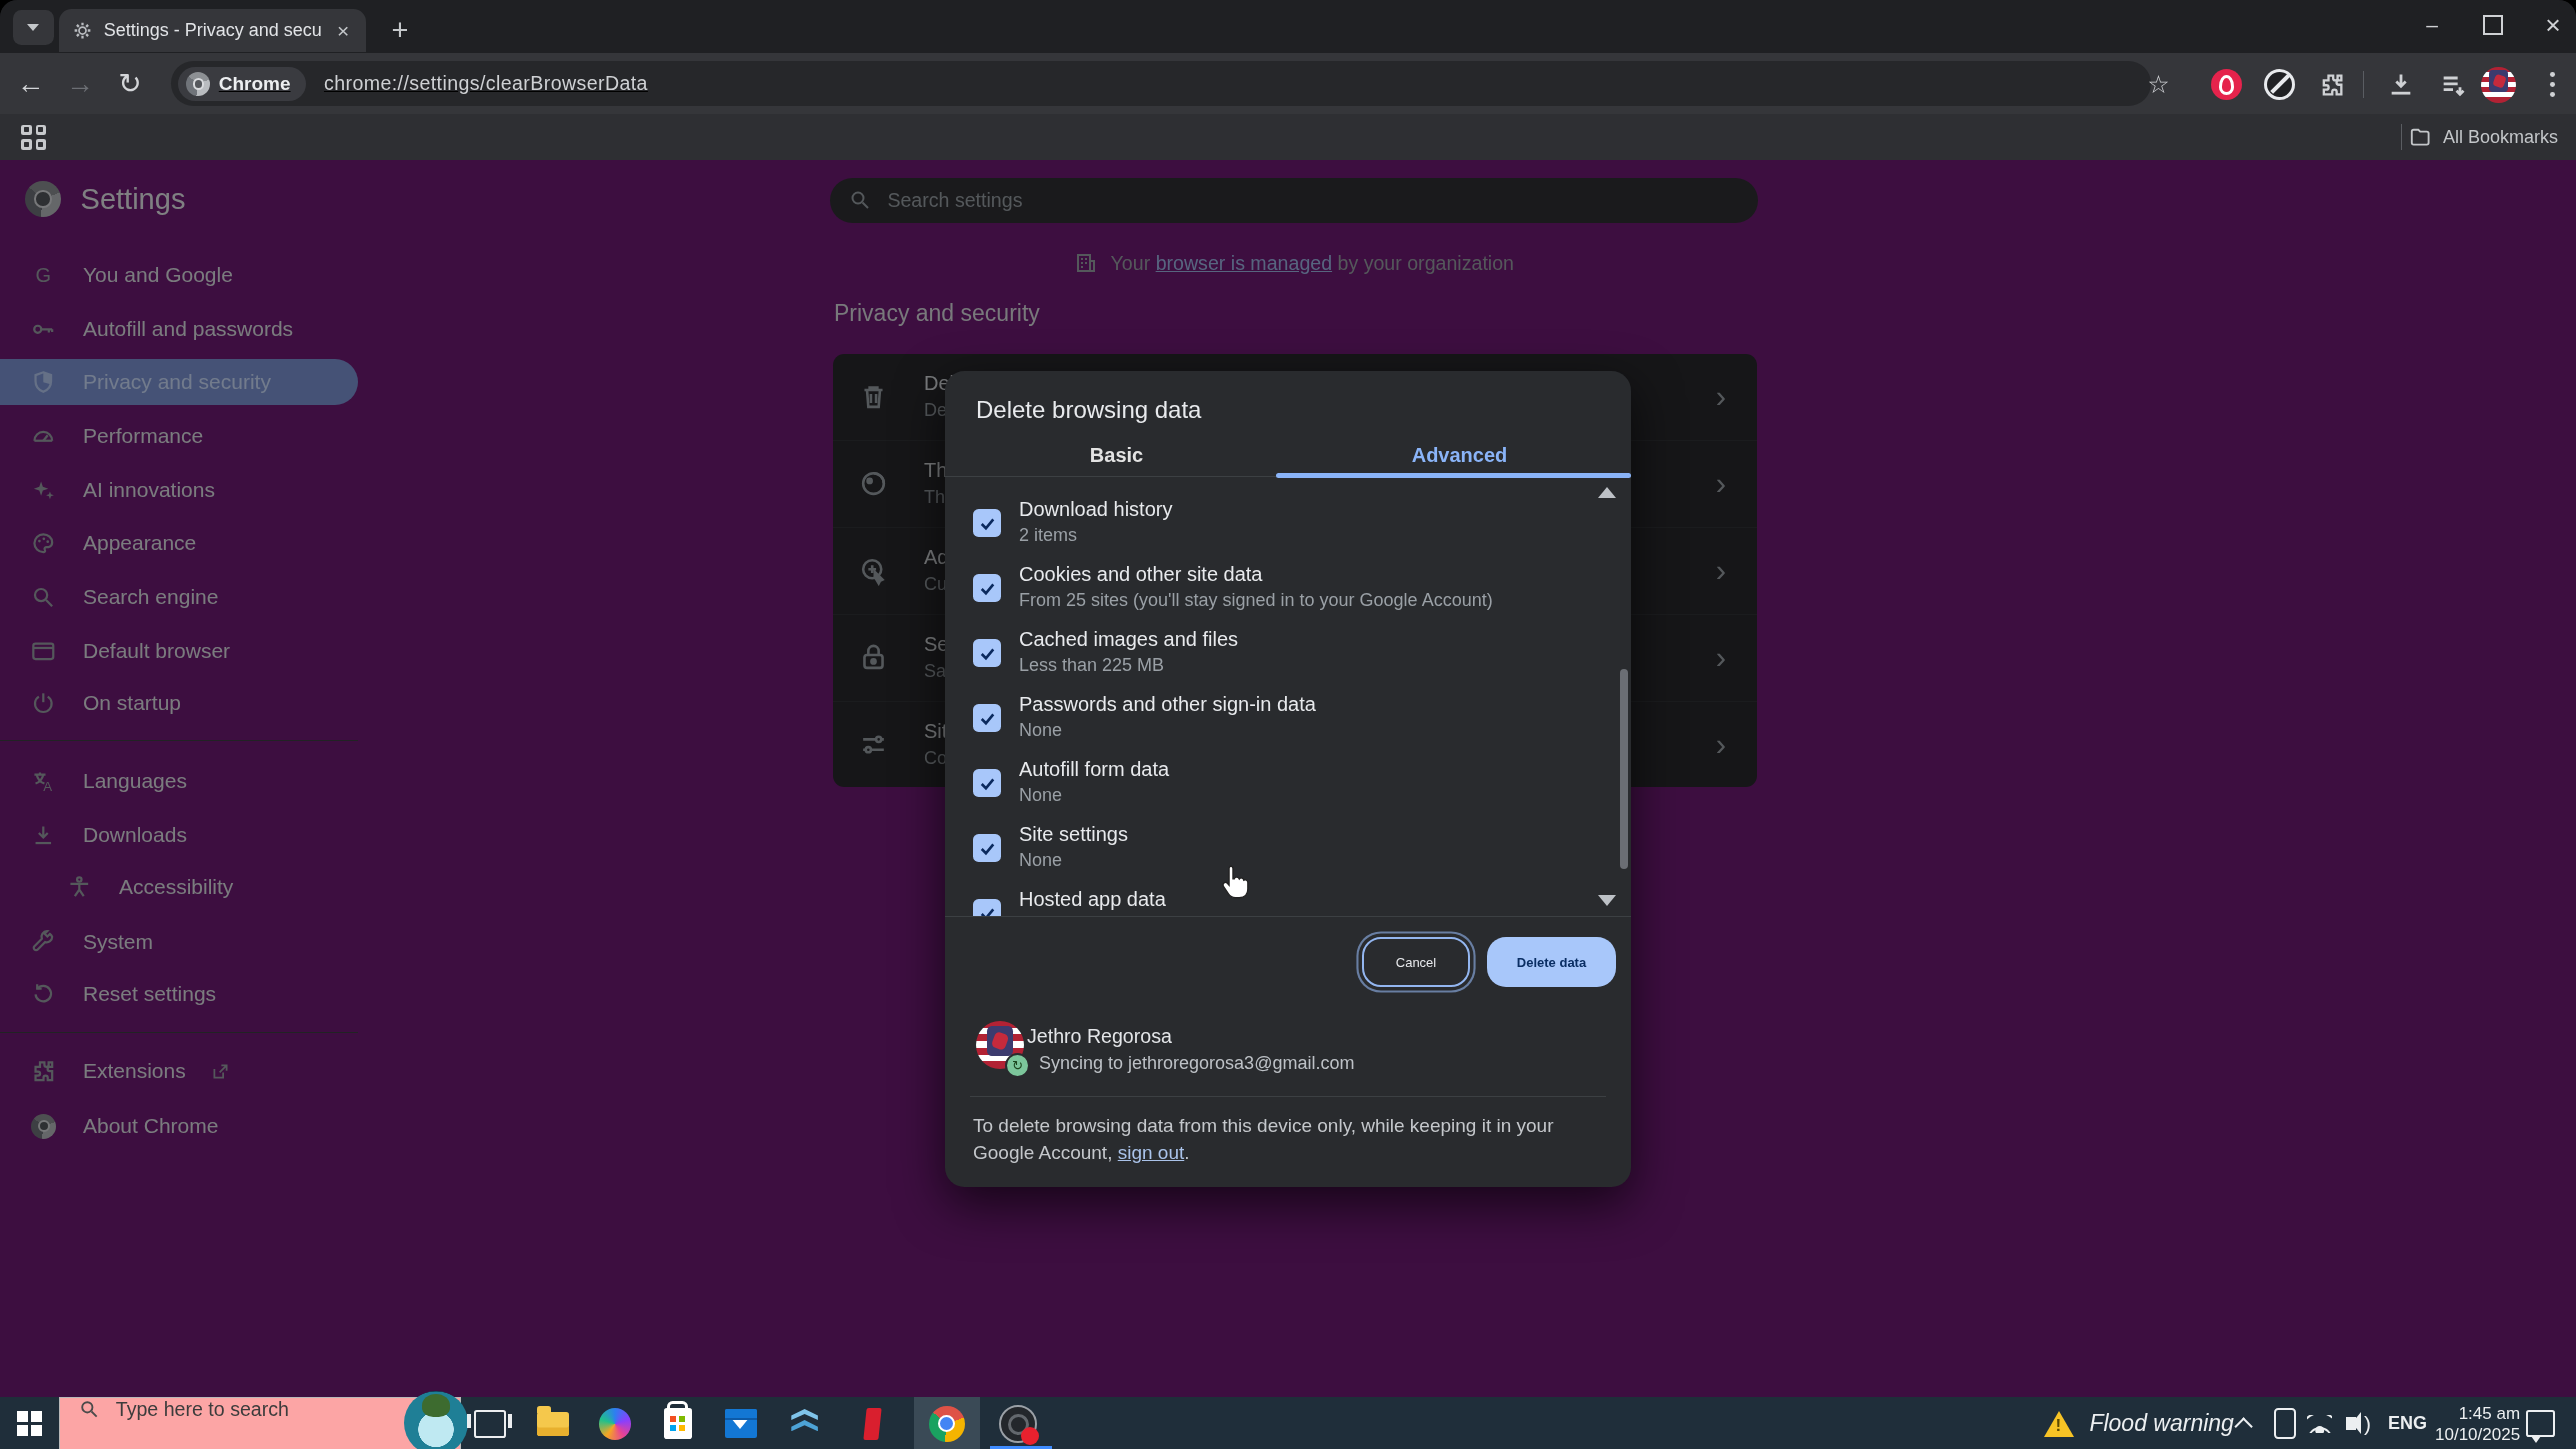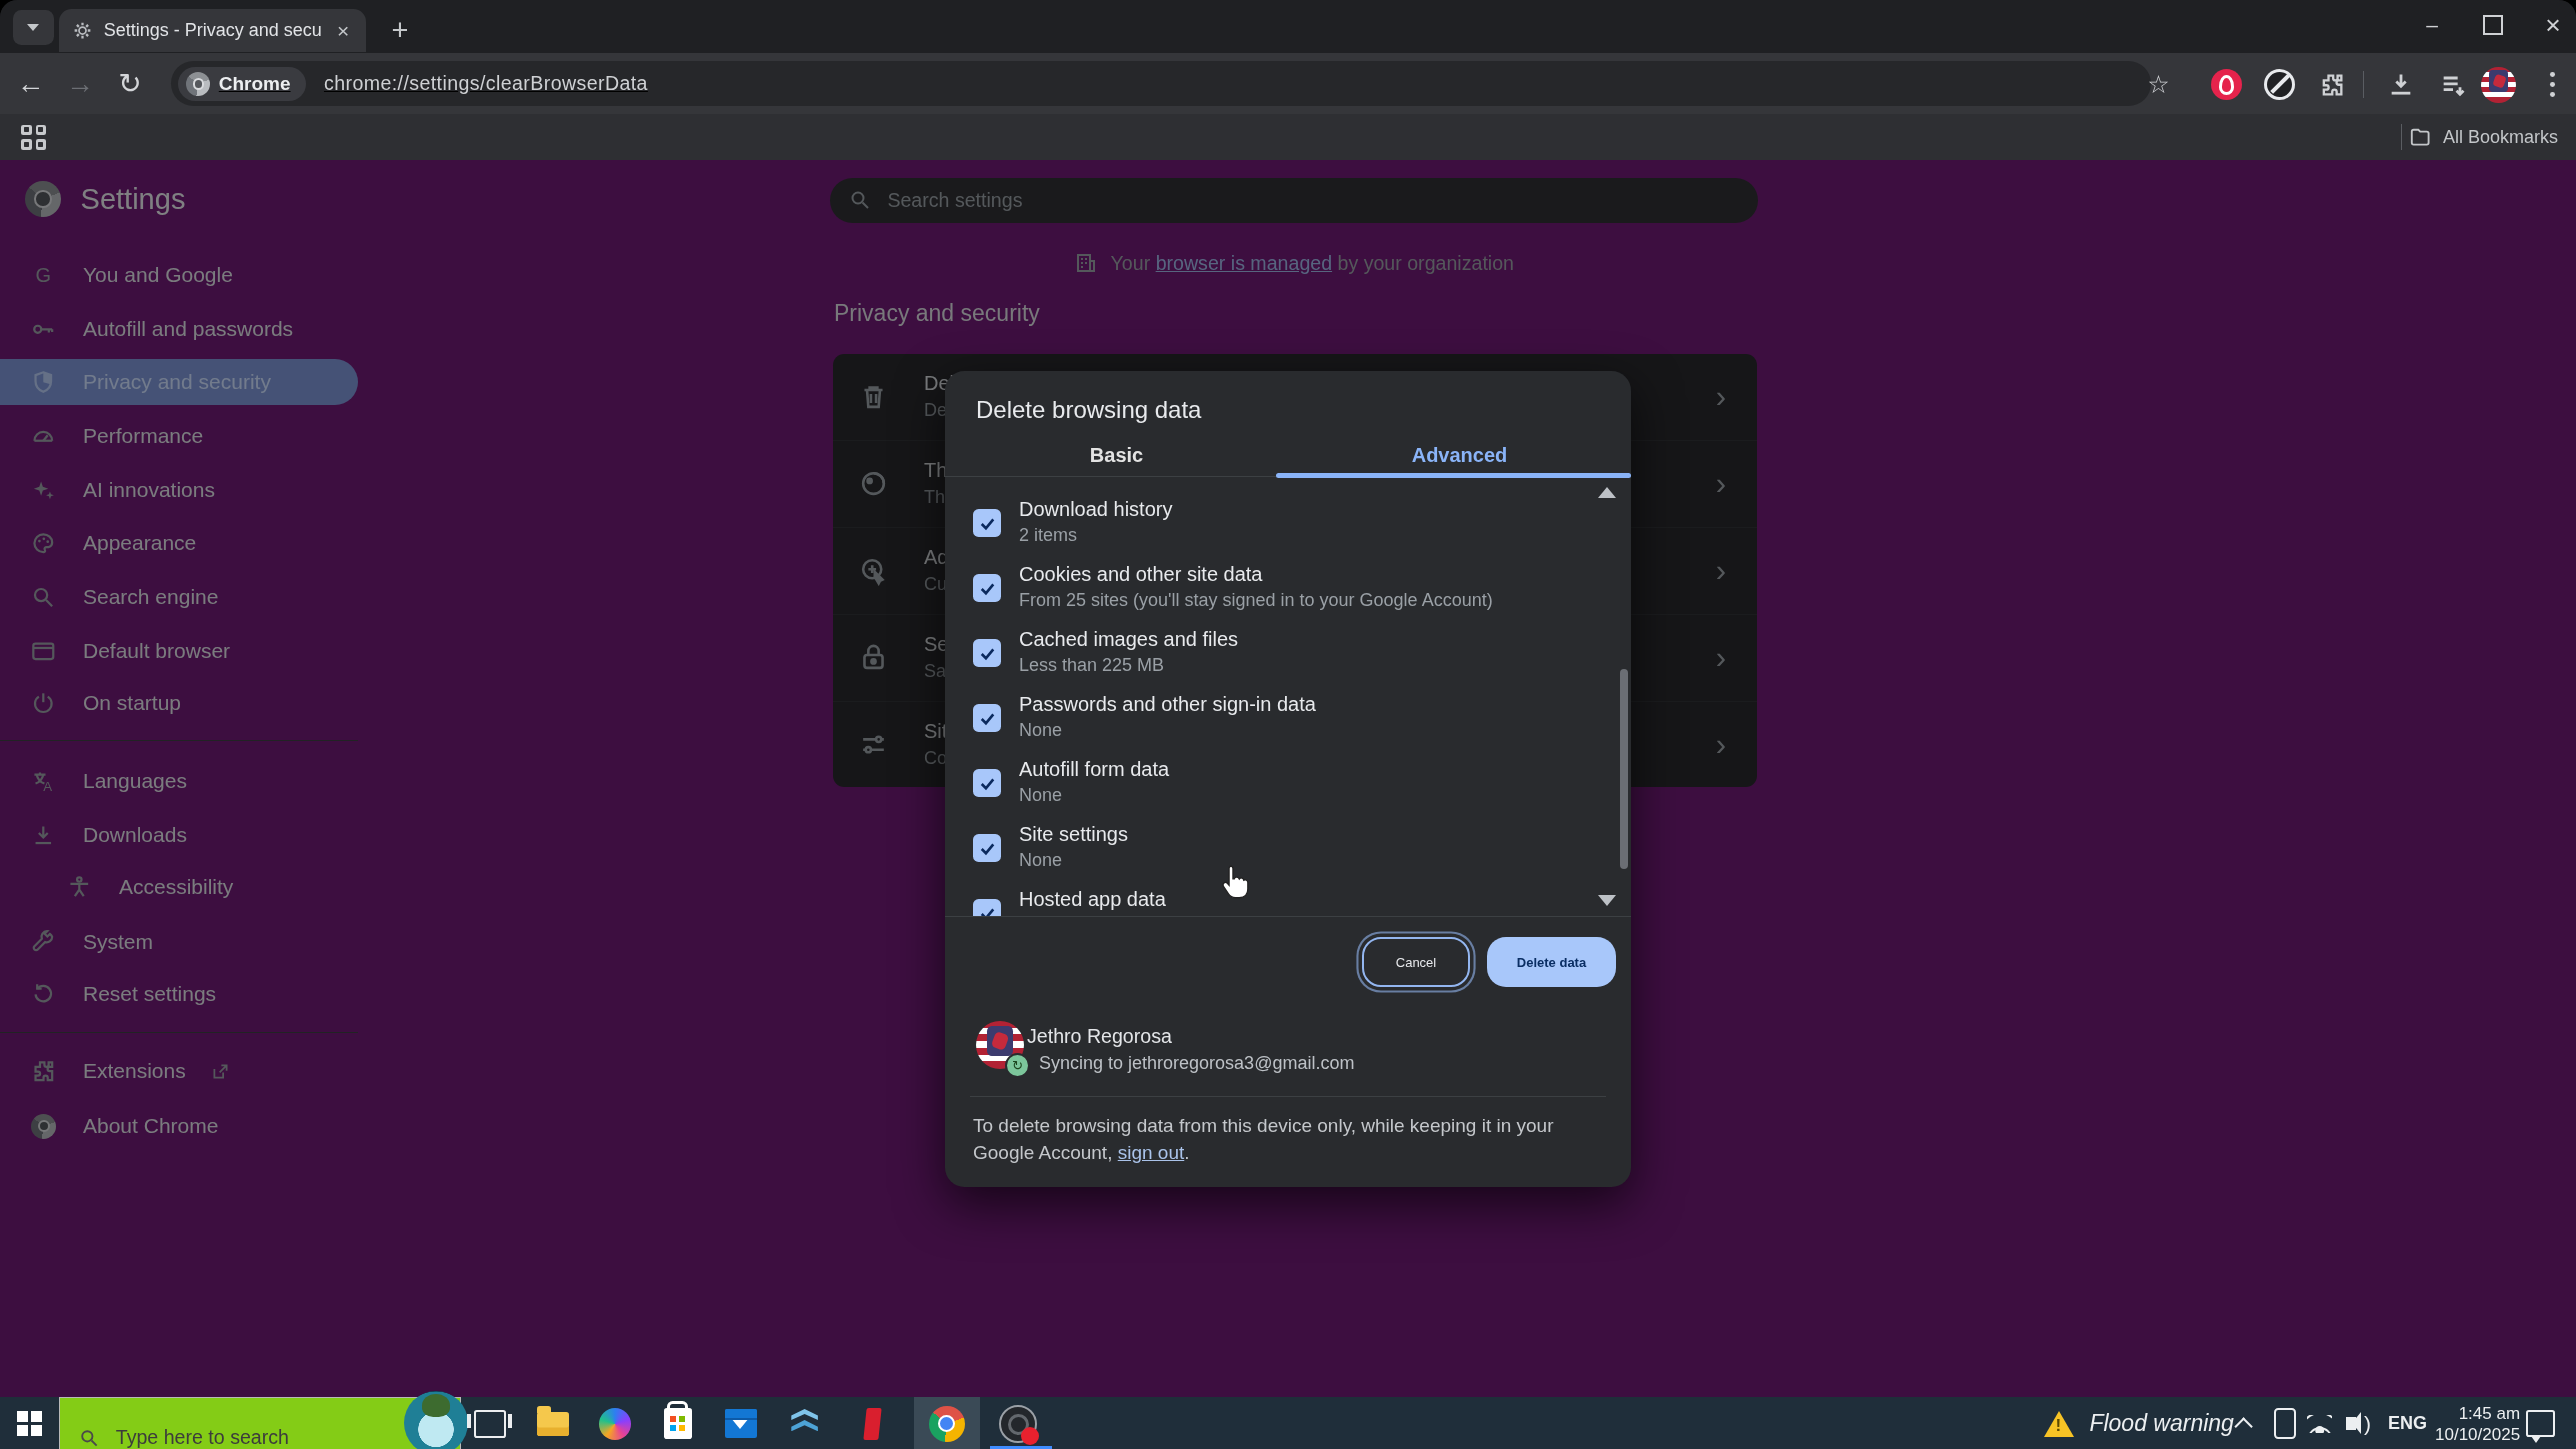--- a/index.html
+++ b/index.html
@@ -104,21 +104,21 @@
   .dlg-note{position:absolute;left:28px;top:741px;width:641px;font-size:19px;line-height:27px;color:#c4c7cb;}
   .dlg-note a{color:#aac3ea;text-decoration:underline;}
 
   .cursor{position:absolute;left:1217px;top:703px;z-index:6;}
 
   
   .taskbar{position:absolute;top:1397px;left:0;width:2576px;height:53px;background:#1f2e3a;z-index:5;}
   .start{position:absolute;left:0;top:0;width:59px;height:53px;display:flex;align-items:center;justify-content:center;}
   .win-logo{display:grid;grid-template-columns:11.2px 11.2px;grid-template-rows:11.2px 11.2px;gap:2.1px;}
   .win-logo i{background:#fff;display:block;}
-  .tb-search{position:absolute;left:59px;top:0;width:402px;height:53px;background:#84cc16;display:flex;align-items:flex-end;gap:15.4px;padding-left:18px;box-sizing:border-box;color:#3c3c3c;font-size:19.6px;border:0.7px solid #b9b9b9;}
+  .tb-search{position:absolute;left:59px;top:0;width:402px;height:53px;background:#fca5a5;display:flex;align-items:flex-start;gap:15.4px;padding-left:18px;box-sizing:border-box;color:#3c3c3c;font-size:19.6px;border:0.7px solid #b9b9b9;}
   .fishbowl{position:absolute;left:344px;top:-7px;width:64px;height:64px;border-radius:50%;background:radial-gradient(circle at 50% 60%,#bfe9f2 0 35%,#1f7f96 36% 75%,#0d4a5e 76% 100%);overflow:hidden;}
   .fishbowl:before{content:"";position:absolute;left:28%;top:4%;width:44%;height:36%;background:#3d6b2f;border-radius:50% 50% 40% 40%;}
   .tb-ico{position:absolute;top:7px;width:39px;height:39px;display:flex;align-items:center;justify-content:center;}
   .taskview{width:28px;height:24px;border:2.8px solid #eceef0;border-radius:2.8px;position:relative;}
   .taskview:before{content:"";position:absolute;left:-8.4px;top:2.8px;width:3.5px;height:14px;background:#eceef0;}
   .taskview:after{content:"";position:absolute;right:-8.4px;top:2.8px;width:3.5px;height:14px;background:#eceef0;}
   .folder{width:32px;height:24px;background:#f5c84c;border-radius:2.8px;position:relative;box-shadow:inset 0 -8.4px 0 #e8b02e;}
   .folder:before{content:"";position:absolute;top:-5.6px;left:0;width:14px;height:7px;background:#f5c84c;border-radius:2.8px 2.8px 0 0;}
   .copilot{width:32px;height:32px;border-radius:50%;background:conic-gradient(#2d7ff0,#8a3ffc,#e84393,#f5a623,#21c08b,#2d7ff0);}
   .storebag{width:28px;height:31px;background:#fff;border-radius:2.8px;position:relative;display:flex;align-items:center;justify-content:center;}

